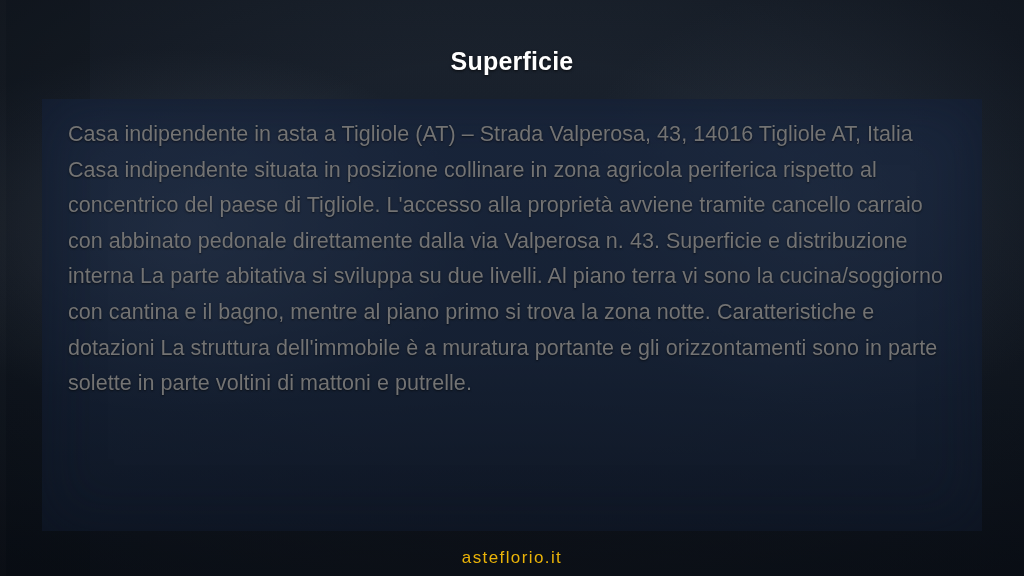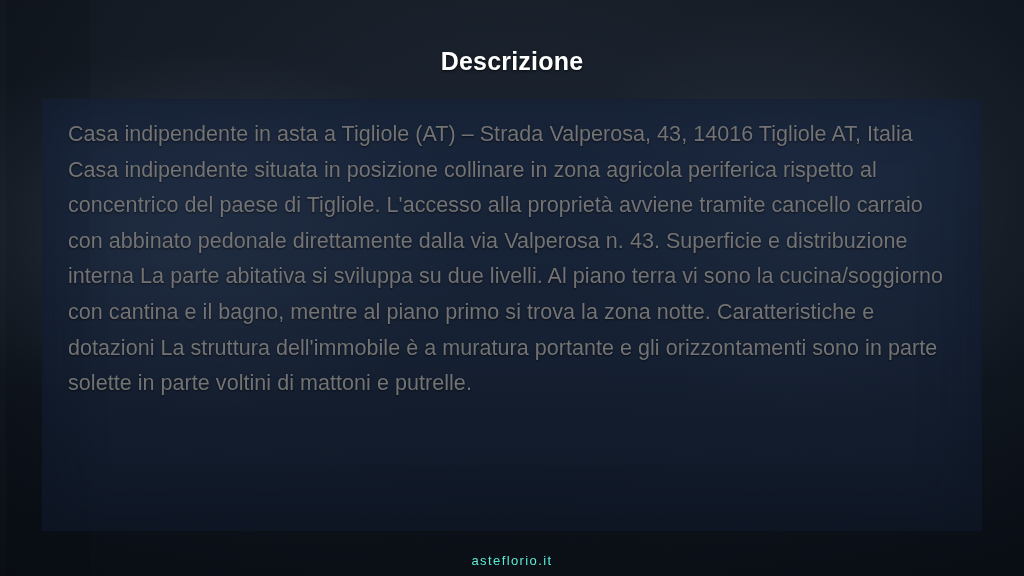--- a/index.html
+++ b/index.html
@@ -83,32 +83,32 @@
     text-shadow: 0 1px 2px rgba(0,0,0,0.55);
     letter-spacing: 0.05px;
   }
 
   #footer {
     position: absolute;
     left: 0;
     bottom: 8px;
     width: 1024px;
     text-align: center;
-    color: #5eead4;
-    font-size: 13px;
+    color: #eab308;
+    font-size: 17px;
     letter-spacing: 1.4px;
   }
 </style>
 </head>
 <body>
 
 <div id="slide">
   <div id="backdrop"></div>
   <div id="vignette"></div>
 
-  <div id="title">Descrizione</div>
+  <div id="title">Superficie</div>
 
   <div id="panel"></div>
 
   <div id="body-text">Casa indipendente in asta a Tigliole (AT) – Strada Valperosa, 43, 14016 Tigliole AT, Italia Casa indipendente situata in posizione collinare in zona agricola periferica rispetto al concentrico del paese di Tigliole. L'accesso alla proprietà avviene tramite cancello carraio con abbinato pedonale direttamente dalla via Valperosa n. 43. Superficie e distribuzione interna La parte abitativa si sviluppa su due livelli. Al piano terra vi sono la cucina/soggiorno con cantina e il bagno, mentre al piano primo si trova la zona notte. Caratteristiche e dotazioni La struttura dell'immobile è a muratura portante e gli orizzontamenti sono in parte solette in parte voltini di mattoni e putrelle.</div>
 
   <div id="footer">asteflorio.it</div>
 </div>
 
 </body></html>

